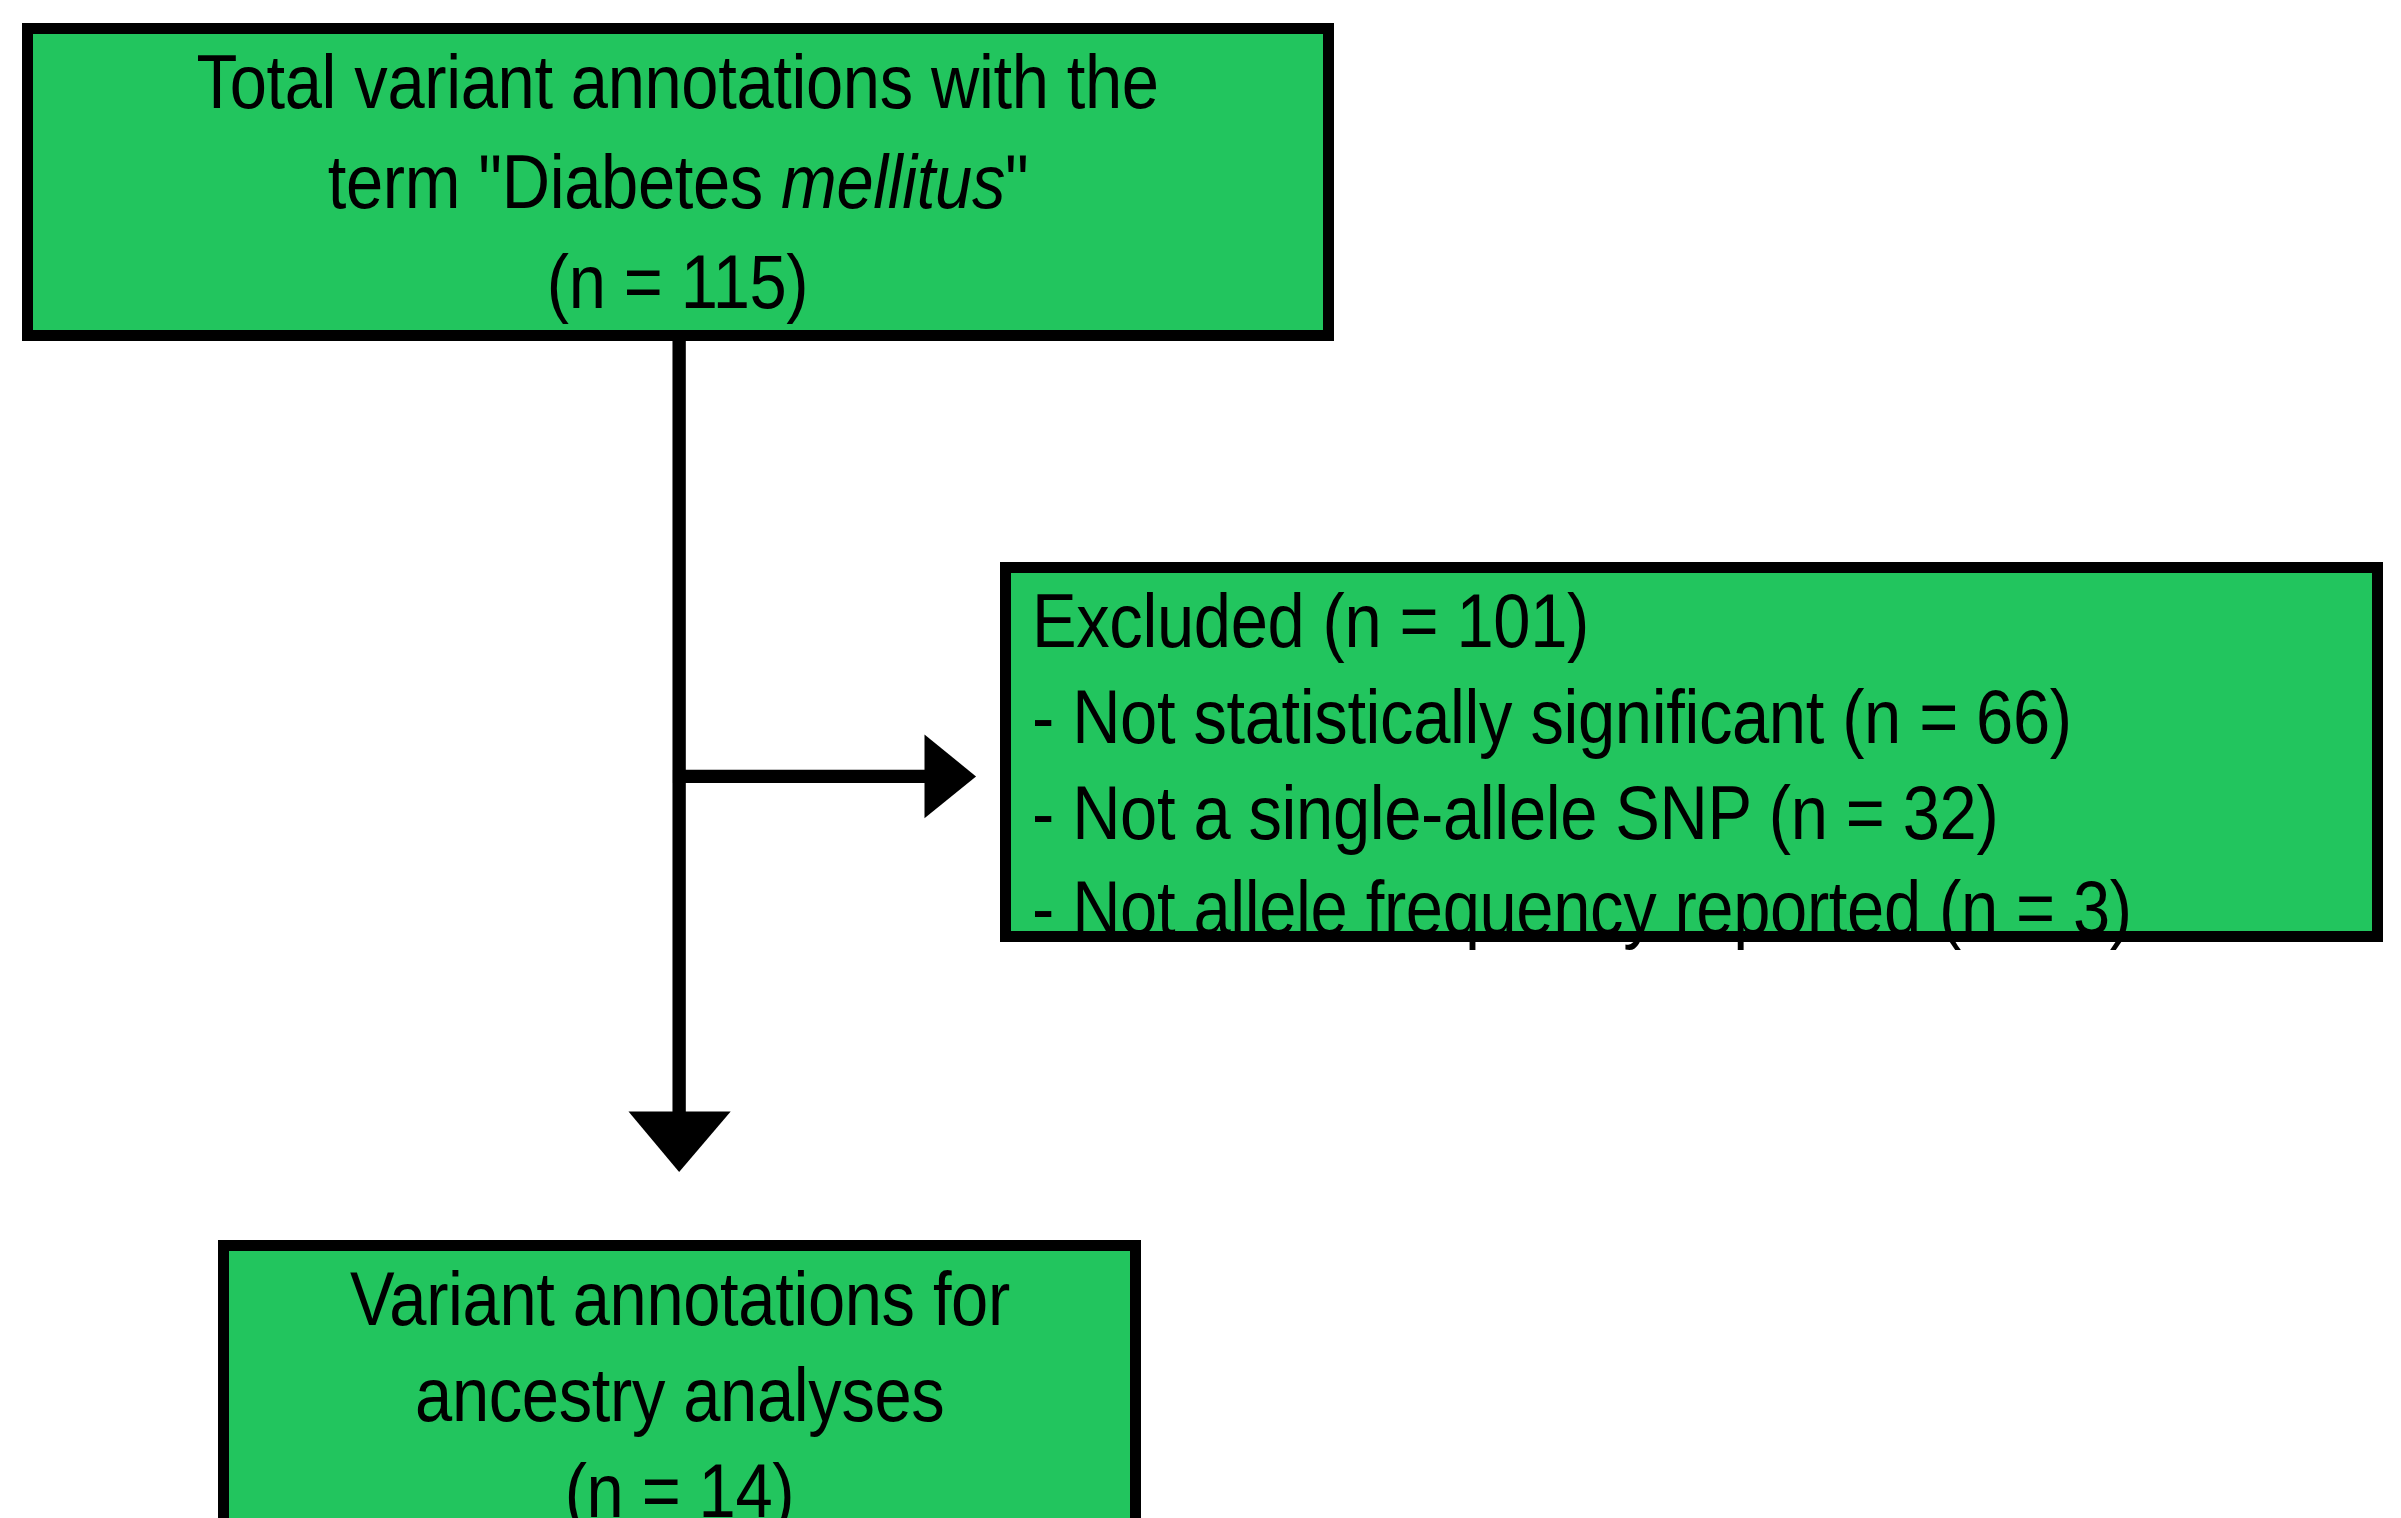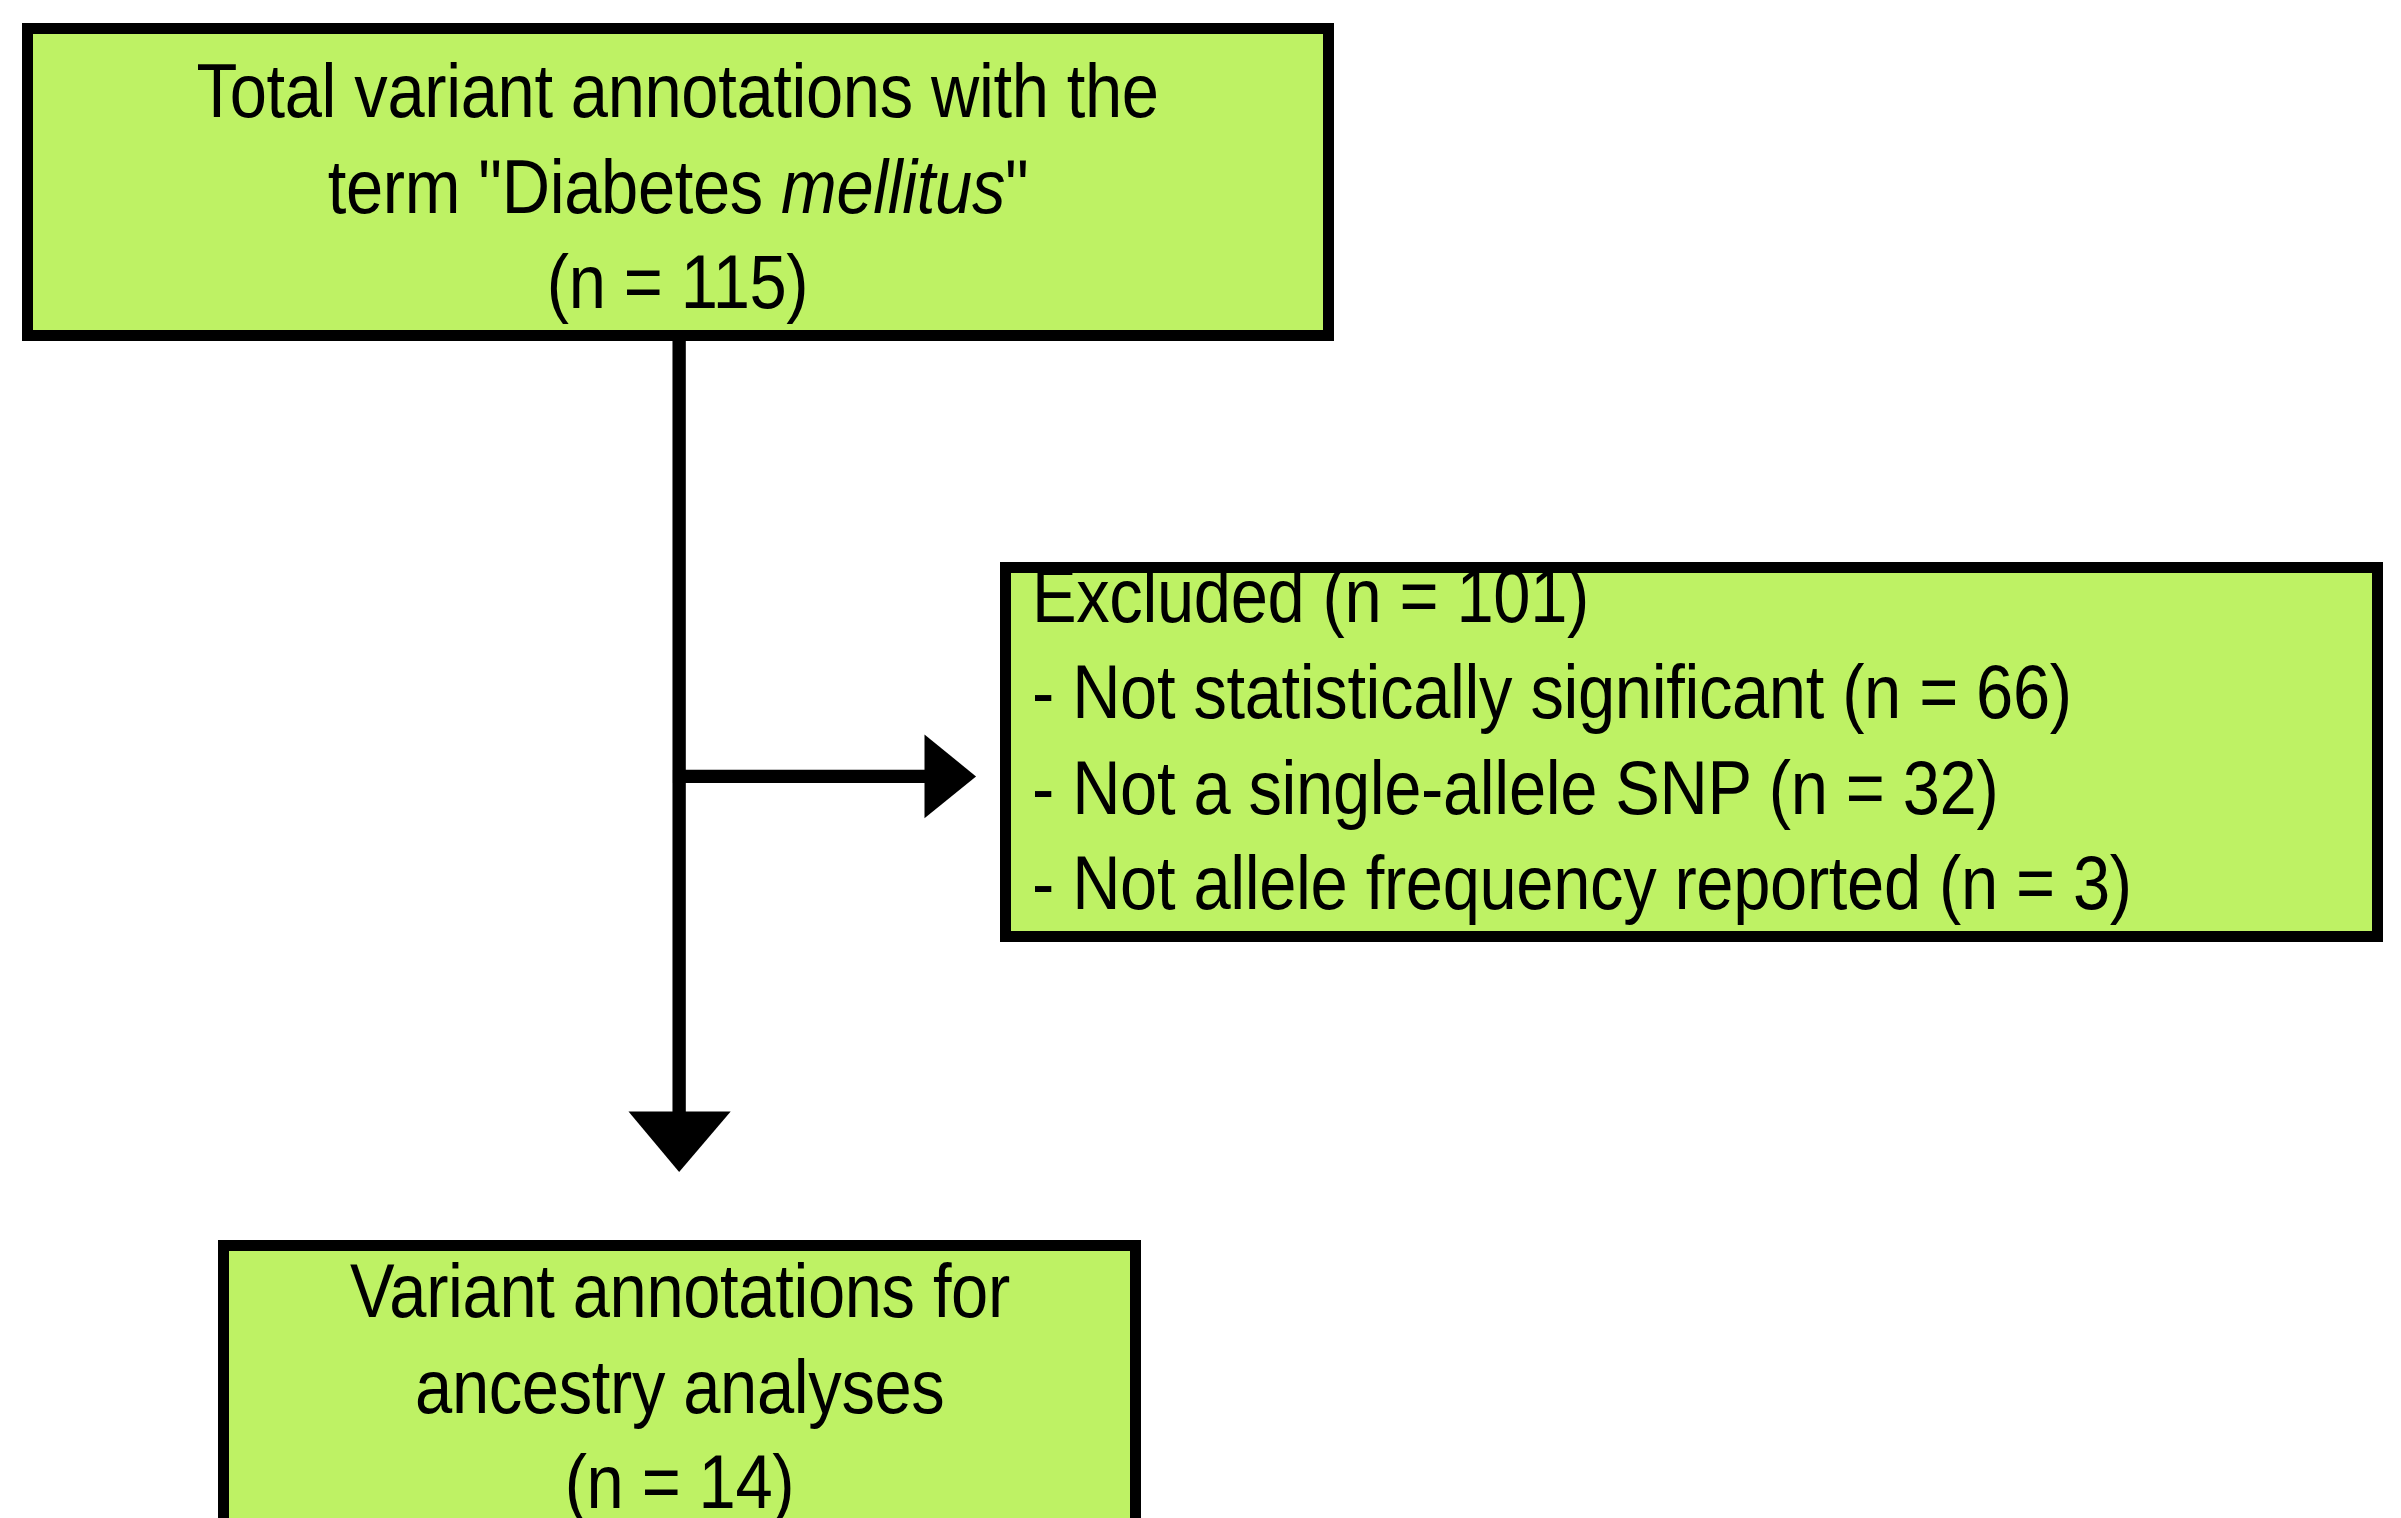--- a/index.html
+++ b/index.html
@@ -14,24 +14,24 @@
     height: 1519px;
     background: #ffffff;
     overflow: hidden;
     font-family: "Liberation Sans", "DejaVu Sans", sans-serif;
     color: #000000;
   }
   .flow-box {
     position: absolute;
     box-sizing: border-box;
     border: 11.6px solid #000000;
-    background: #bef264;
+    background: #22c55e;
     display: flex;
     flex-direction: column;
-    justify-content: flex-end;
+    justify-content: space-between;
   }
   .flow-box .line {
     display: block;
     white-space: nowrap;
     font-size: 76px;
     line-height: 1.26;
     letter-spacing: -0.4px;
     transform: scaleX(0.88);
   }
   

